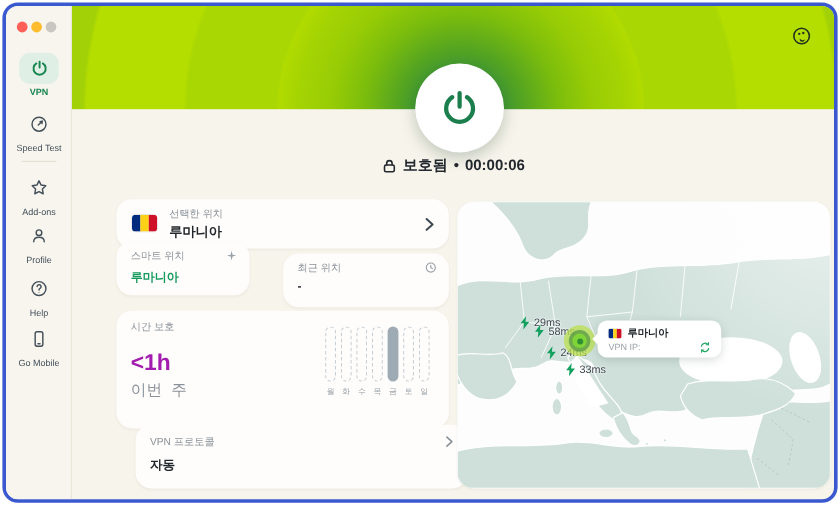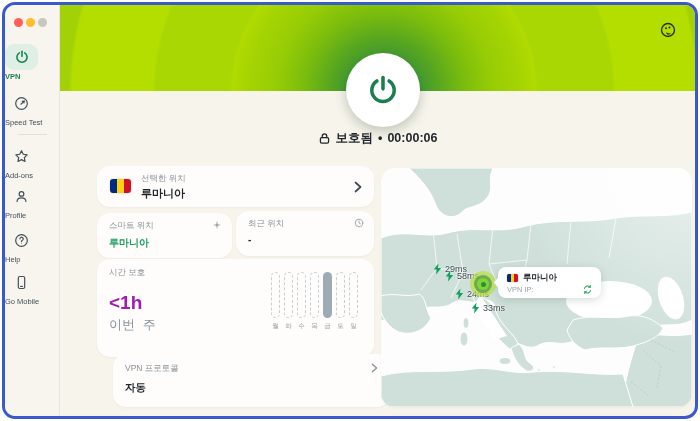--- a/index.html
+++ b/index.html
@@ -5,21 +5,21 @@
   * { margin:0; padding:0; box-sizing:border-box; }
   body { font-family:"Liberation Sans","DejaVu Sans",sans-serif; background:#fff; }
   #stage { position:relative; width:700px; height:421px; background:#fff; overflow:hidden; }
   .window { position:absolute; inset:2px; border:3px solid #3a59cf; border-radius:13px; overflow:hidden; background:#f7f4ec; }
 
   
   .sidebar { position:absolute; left:0; top:0; bottom:0; width:55px; background:#f8f5ee; border-right:1px solid #e9e5d9; z-index:6; }
   .traffic { position:absolute; top:13px; left:9px; display:flex; gap:3px; }
   .tl { width:9px; height:9px; border-radius:50%; }
   .tl.red{ background:#ff5f57;} .tl.yellow{ background:#febc2e;} .tl.gray{ background:#c9c6c2;}
-  .side-item { position:absolute; left:0; width:55px; cursor:pointer; }
+  .side-item { position:absolute; left:0; width:55px; text-align:center; cursor:pointer; }
   .side-item .ibox { display:inline-flex; align-items:center; justify-content:center; width:33px; height:26px; border-radius:9px; }
   .side-item.active .ibox { background:#e0efe5; }
   .side-item .slabel { display:block; font-size:7.5px; color:#43505a; margin-top:2px; letter-spacing:0; }
   .side-item.active .slabel { color:#17854f; font-weight:bold; }
   .side-item svg { stroke:#43505a; }
   .side-item.active svg { stroke:#17854f; }
   .side-divider { position:absolute; left:13px; width:29px; border-top:1px solid #e3dfd4; }
 
   
   .header { position:absolute; left:55px; right:0; top:0; height:86px;
@@ -44,21 +44,21 @@
   .card { position:absolute; background:#fefdfb; border-radius:13px; box-shadow:0 1px 2px rgba(60,60,40,.05); }
   .card-label { font-size:8.5px; color:#8a9199; }
   .chev { position:absolute; right:12px; top:50%; transform:translateY(-50%); }
   .card1 { left:92px; top:161px; width:277px; height:41px; cursor:pointer; }
   .flag { display:inline-flex; width:21px; height:14px; border-radius:3px; overflow:hidden; box-shadow:0 0 0 .5px rgba(0,0,0,.12); }
   .flag span { flex:1; }
   .flag .b{ background:#002B7F; } .flag .y{ background:#FCD116; } .flag .r{ background:#CE1126; }
   .card1 .flag { position:absolute; left:13px; top:13px; }
   .card1 .c1txt { position:absolute; left:44px; top:7px; }
   .c1value { font-size:11px; font-weight:bold; color:#21262b; margin-top:1px; }
-  .cardA { left:92px; top:208px; width:135px; height:45px; cursor:pointer; }
+  .cardA { left:92px; top:196px; width:111px; height:45px; cursor:pointer; }
   .cardB { left:231px; top:206px; width:138px; height:45px; cursor:pointer; }
   .mini-label { position:absolute; left:12px; top:7px; }
   .mini-icon { position:absolute; right:10px; top:7px; }
   .mini-value { position:absolute; left:12px; top:23px; font-size:10px; font-weight:bold; }
   .green-val { color:#169a5e; }
   .dark-val { color:#21262b; }
   .card3 { left:92px; top:254px; width:277px; height:98px; }
   .card3 .card-label { position:absolute; left:12px; top:8px; }
   .big-val { position:absolute; left:12px; top:33px; font-size:19px; font-weight:bold; color:#a21caf; }
   .sub-val { position:absolute; left:12px; top:57px; font-size:13px; color:#8a9199;font-family:Liberation Mono, monospace; }

